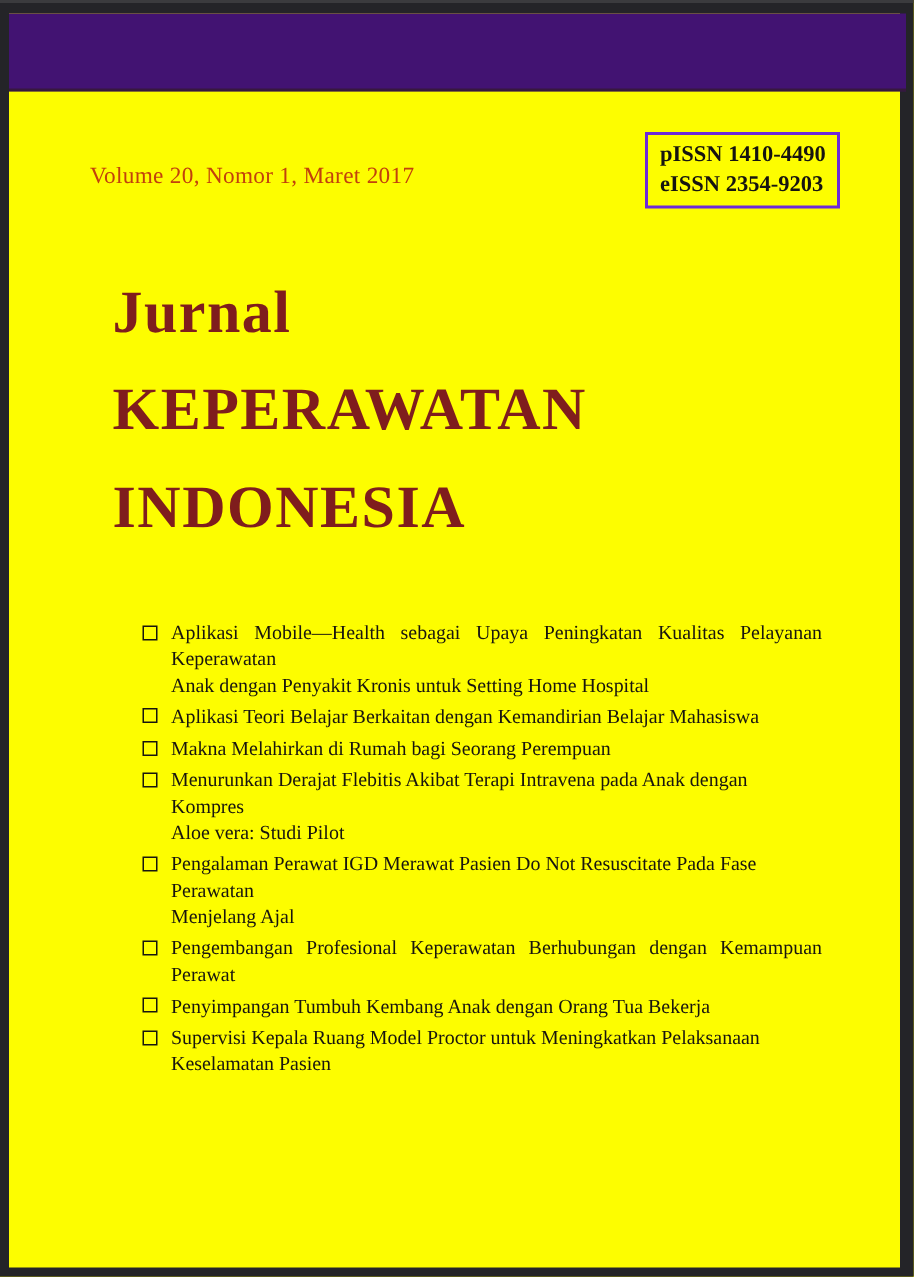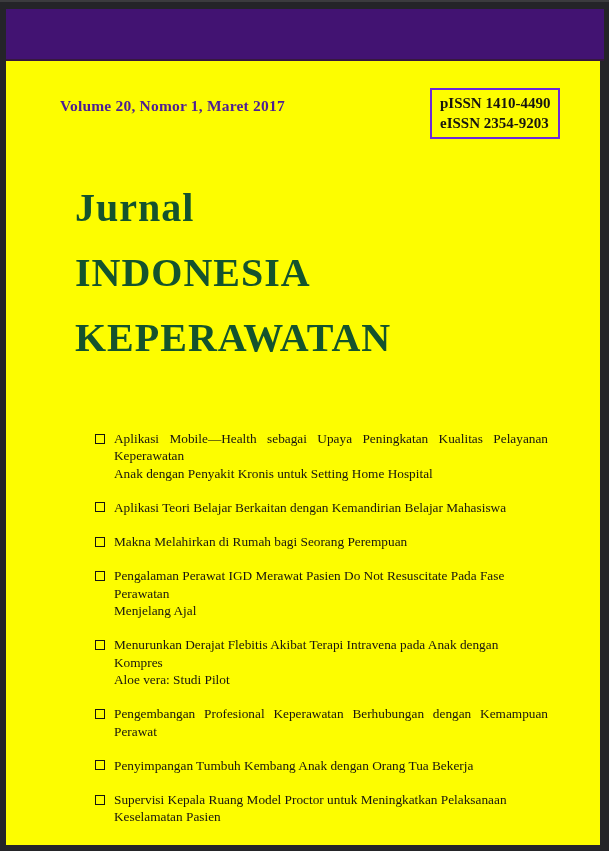--- a/index.html
+++ b/index.html
@@ -19,54 +19,53 @@
   .page {
     position: absolute; left: 6px; top: 7px; width: 594px; height: 836px;
     background: #fdfd00;
   }
   .band {
     position: absolute; left: 0; top: 0; width: 598px; height: 50px;
     background: #421372;
     border-bottom: 2px solid rgba(40,30,0,0.45);
   }
   .issue-line {
-    position: absolute; left: 54px; top: 88px;
-    font-size: 15.5px; font-weight: bold; color: #4c1d95;
+    position: absolute; left: 54px; top: 100px;
+    font-size: 15.5px; font-weight: normal; color: #c2410c;
     letter-spacing: 0.2px;
     white-space: nowrap;
   }
   .issn-box {
     position: absolute; left: 424px; top: 79px;
     border: 2px solid #6d28d9;
     padding: 3px 8px 4px 8px;
     font-size: 15px; font-weight: bold; color: #161410;
     line-height: 20px;
     white-space: nowrap;
   }
   .masthead {
     position: absolute; left: 69px; top: 166px;
-    color: #14532d;
+    color: #7f1d1d;
     font-weight: bold;
   }
   .masthead .t-line {
     font-size: 40px; line-height: 65px; letter-spacing: 1px;
     white-space: nowrap;
   }
   .article-list {
     position: absolute; left: 89px; top: 404px; width: 453px;
     margin: 0; padding: 0; list-style: none;
     color: #18150f;
   }
   .article {
     position: relative;
     padding-left: 19px;
     margin-bottom: 4px;
     font-size: 13.3px;
     line-height: 17.3px;
-    margin-top: 17px;
   }
   .bullet {
     position: absolute; left: 0; top: 3.5px;
     width: 8px; height: 8px;
     border: 1.4px solid #17150f;
     background: transparent;
     box-sizing: content-box;
   }
   .article .line { text-align: left; }
   .article .line.justify {
@@ -85,22 +84,22 @@
 
     <div class="issue-line">Volume 20, Nomor 1, Maret 2017</div>
 
     <div class="issn-box">
       <div>pISSN 1410-4490</div>
       <div>eISSN 2354-9203</div>
     </div>
 
     <div class="masthead">
       <div class="t-line">Jurnal</div>
+      <div class="t-line">KEPERAWATAN</div>
       <div class="t-line">INDONESIA</div>
-      <div class="t-line">KEPERAWATAN</div>
     </div>
 
     <ul class="article-list">
         <li class="article">
           <span class="bullet"></span>
           <div>
             <div class="line justify"><span>Aplikasi Mobile—Health sebagai Upaya Peningkatan Kualitas Pelayanan Keperawatan</span></div>
             <div class="line"><span>Anak dengan Penyakit Kronis untuk </span><span class="it">Setting Home Hospital</span></div>
           </div>
         </li>
@@ -112,29 +111,29 @@
         </li>
         <li class="article">
           <span class="bullet"></span>
           <div>
             <div class="line"><span>Makna Melahirkan di Rumah bagi Seorang Perempuan</span></div>
           </div>
         </li>
         <li class="article">
           <span class="bullet"></span>
           <div>
-            <div class="line"><span>Pengalaman Perawat IGD Merawat Pasien Do Not Resuscitate Pada Fase Perawatan</span></div>
-            <div class="line"><span>Menjelang Ajal</span></div>
+            <div class="line"><span>Menurunkan Derajat Flebitis Akibat Terapi Intravena pada Anak dengan Kompres</span></div>
+            <div class="line"><span class="it">Aloe vera</span><span>: Studi Pilot</span></div>
           </div>
         </li>
         <li class="article">
           <span class="bullet"></span>
           <div>
-            <div class="line"><span>Menurunkan Derajat Flebitis Akibat Terapi Intravena pada Anak dengan Kompres</span></div>
-            <div class="line"><span class="it">Aloe vera</span><span>: Studi Pilot</span></div>
+            <div class="line"><span>Pengalaman Perawat IGD Merawat Pasien Do Not Resuscitate Pada Fase Perawatan</span></div>
+            <div class="line"><span>Menjelang Ajal</span></div>
           </div>
         </li>
         <li class="article">
           <span class="bullet"></span>
           <div>
             <div class="line justify"><span>Pengembangan Profesional Keperawatan Berhubungan dengan Kemampuan Perawat</span></div>
           </div>
         </li>
         <li class="article">
           <span class="bullet"></span>

